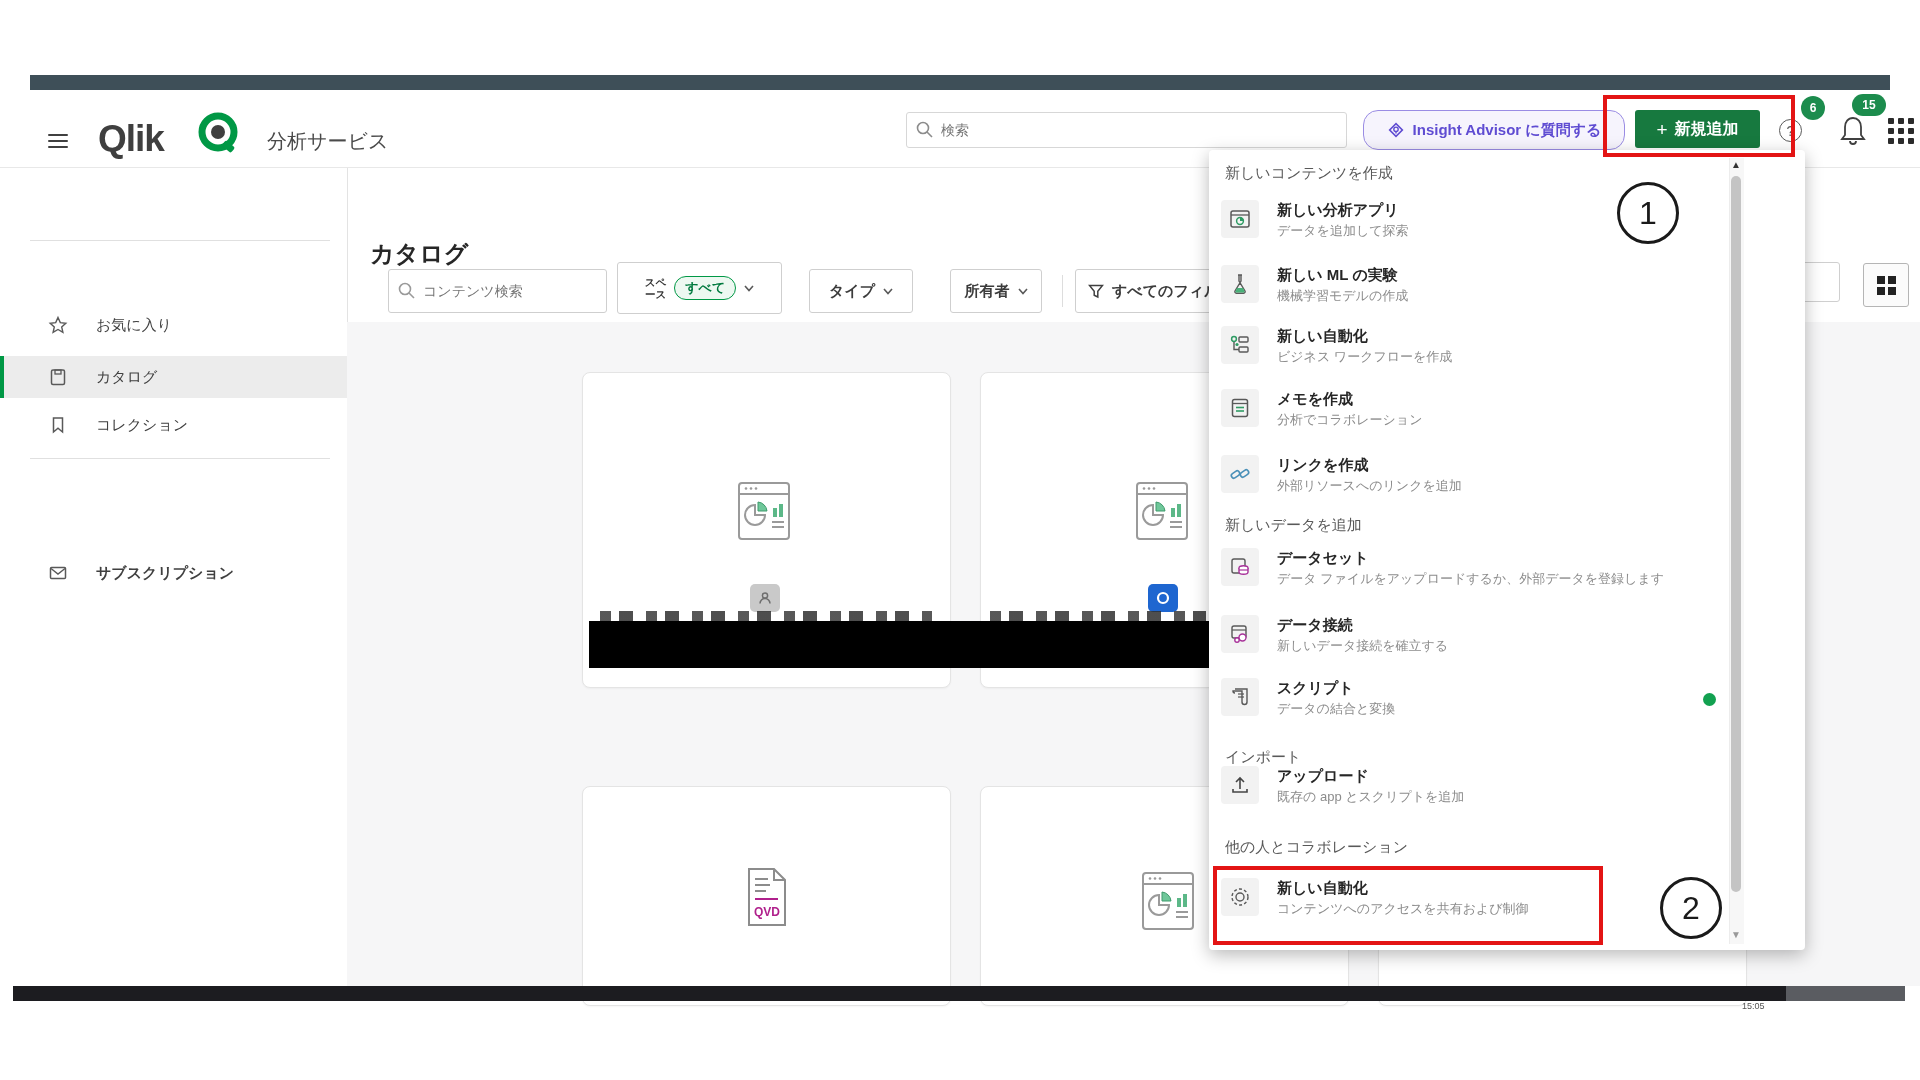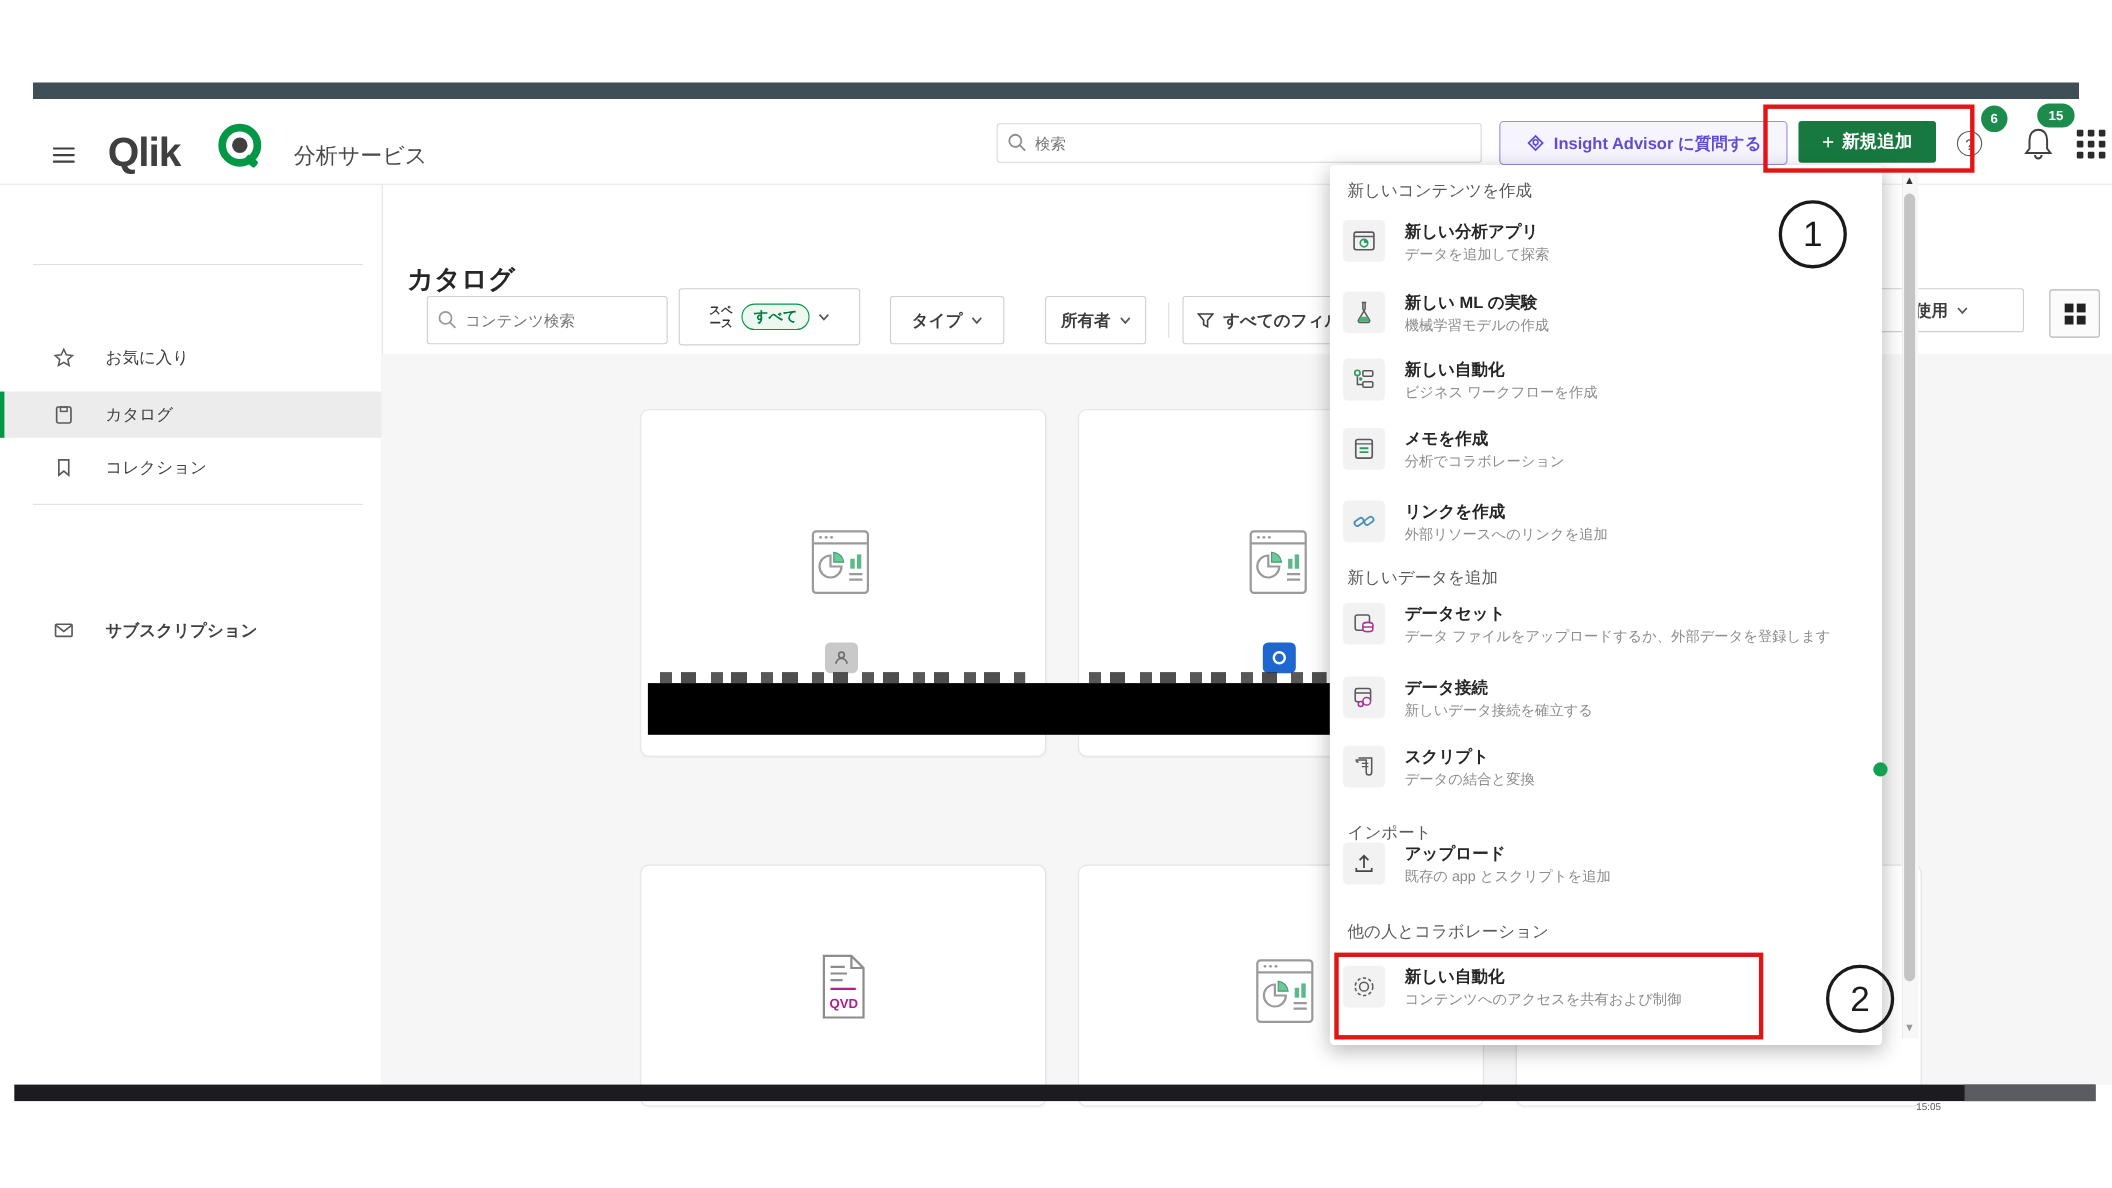--- a/index.html
+++ b/index.html
@@ -14,21 +14,21 @@
   
   .header-line{left:0;top:167px;width:1920px;height:1px;background:#e8e8e8;}
   .burger span{display:block;width:20px;height:2.5px;background:#404040;margin:3.5px 0;border-radius:1px;}
   .qlik-text{font-size:37px;font-weight:bold;color:#3f3f3f;letter-spacing:-1px;}
   .svc-title{font-size:20px;color:#4a4a4a;}
   .h-search{left:906px;top:112px;width:441px;height:36px;}
   .h-search input{width:100%;height:100%;box-sizing:border-box;border:1px solid #d7d7d7;border-radius:3px;
       padding:0 10px 0 34px;font-size:14px;color:#14532d;outline:none;font-family:inherit;}
   .s-icon{position:absolute;left:10px;top:9px;}
   .insight-btn{left:1363px;top:110px;width:262px;height:40px;background:#f6f4fd;border:1.5px solid #9a8ce4;
-      border-radius:4px;display:flex;align-items:center;justify-content:center;gap:8px;box-sizing:border-box;
+      border-radius:15px;display:flex;align-items:center;justify-content:center;gap:8px;box-sizing:border-box;
       color:#5f4cd2;font-size:15px;font-weight:bold;cursor:pointer;}
   .add-btn{left:1635px;top:110px;width:125px;height:38px;background:#17793f;border:none;border-radius:3px;
       display:flex;align-items:center;justify-content:center;gap:7px;color:#fff;font-size:16px;font-weight:bold;cursor:pointer;}
   .plus{font-size:19px;font-weight:normal;line-height:1;}
   .help-circ{left:1779px;top:119px;width:23px;height:23px;border:1.5px solid #5a5a5a;border-radius:50%;
       color:#5a5a5a;font-size:14px;display:flex;align-items:center;justify-content:center;box-sizing:border-box;}
   .badge{background:#1c8c4d;color:#fff;font-weight:bold;display:flex;align-items:center;justify-content:center;}
   .badge6{left:1801px;top:96px;width:24px;height:24px;border-radius:50%;font-size:12px;}
   .badge15{left:1852px;top:94px;width:34px;height:22px;border-radius:11px;font-size:12px;}
   .waffle{left:1888px;top:118px;width:30px;height:30px;display:grid;grid-template-columns:repeat(3,6px);
@@ -58,21 +58,21 @@
       display:grid;grid-template-columns:repeat(2,8px);grid-template-rows:repeat(2,8px);gap:3px;place-content:center;cursor:pointer;}
   .gridbtn i{background:#222;}
   
   .card{background:#fff;border:1px solid #e4e4e4;border-radius:8px;box-shadow:0 1px 2px rgba(0,0,0,.04);}
   .mini-badge{width:30px;height:28px;border-radius:5px;display:flex;align-items:center;justify-content:center;}
   .smudge{height:10px;background:
      repeating-linear-gradient(90deg,#3a3a3a 0 11px,transparent 11px 19px,#2f2f2f 19px 33px,transparent 33px 46px);
      opacity:.85;}
   .redact{left:589px;top:621px;width:620px;height:47px;background:#000;}
   
-  .panel{left:1209px;top:150px;width:502px;height:800px;background:#fff;border-radius:4px;z-index:50;
+  .panel{left:1209px;top:150px;width:596px;height:800px;background:#fff;border-radius:4px;z-index:50;
       box-shadow:0 5px 18px rgba(0,0,0,.28);}
   .sec-h{position:absolute;left:16px;font-size:15px;color:#595959;}
   .mi{position:absolute;left:0;width:505px;height:58px;cursor:pointer;}
   .mi-tile{position:absolute;left:12px;top:0;width:38px;height:38px;background:#f2f2f2;border-radius:4px;
       display:flex;align-items:center;justify-content:center;}
   .mi-title{position:absolute;left:68px;top:1px;font-size:15px;font-weight:bold;color:#262626;}
   .mi-sub{position:absolute;left:68px;top:22px;font-size:13px;color:#8c8c8c;white-space:nowrap;}
   .scroll-track{left:1729px;top:158px;width:14px;height:786px;background:#f7f7f7;border-left:1px solid #ececec;z-index:51;}
   .scroll-thumb{left:1731px;top:176px;width:10px;height:716px;background:#c4c4c4;border-radius:5px;z-index:52;}
   .s-arrow{z-index:53;font-size:10px;line-height:1;}

